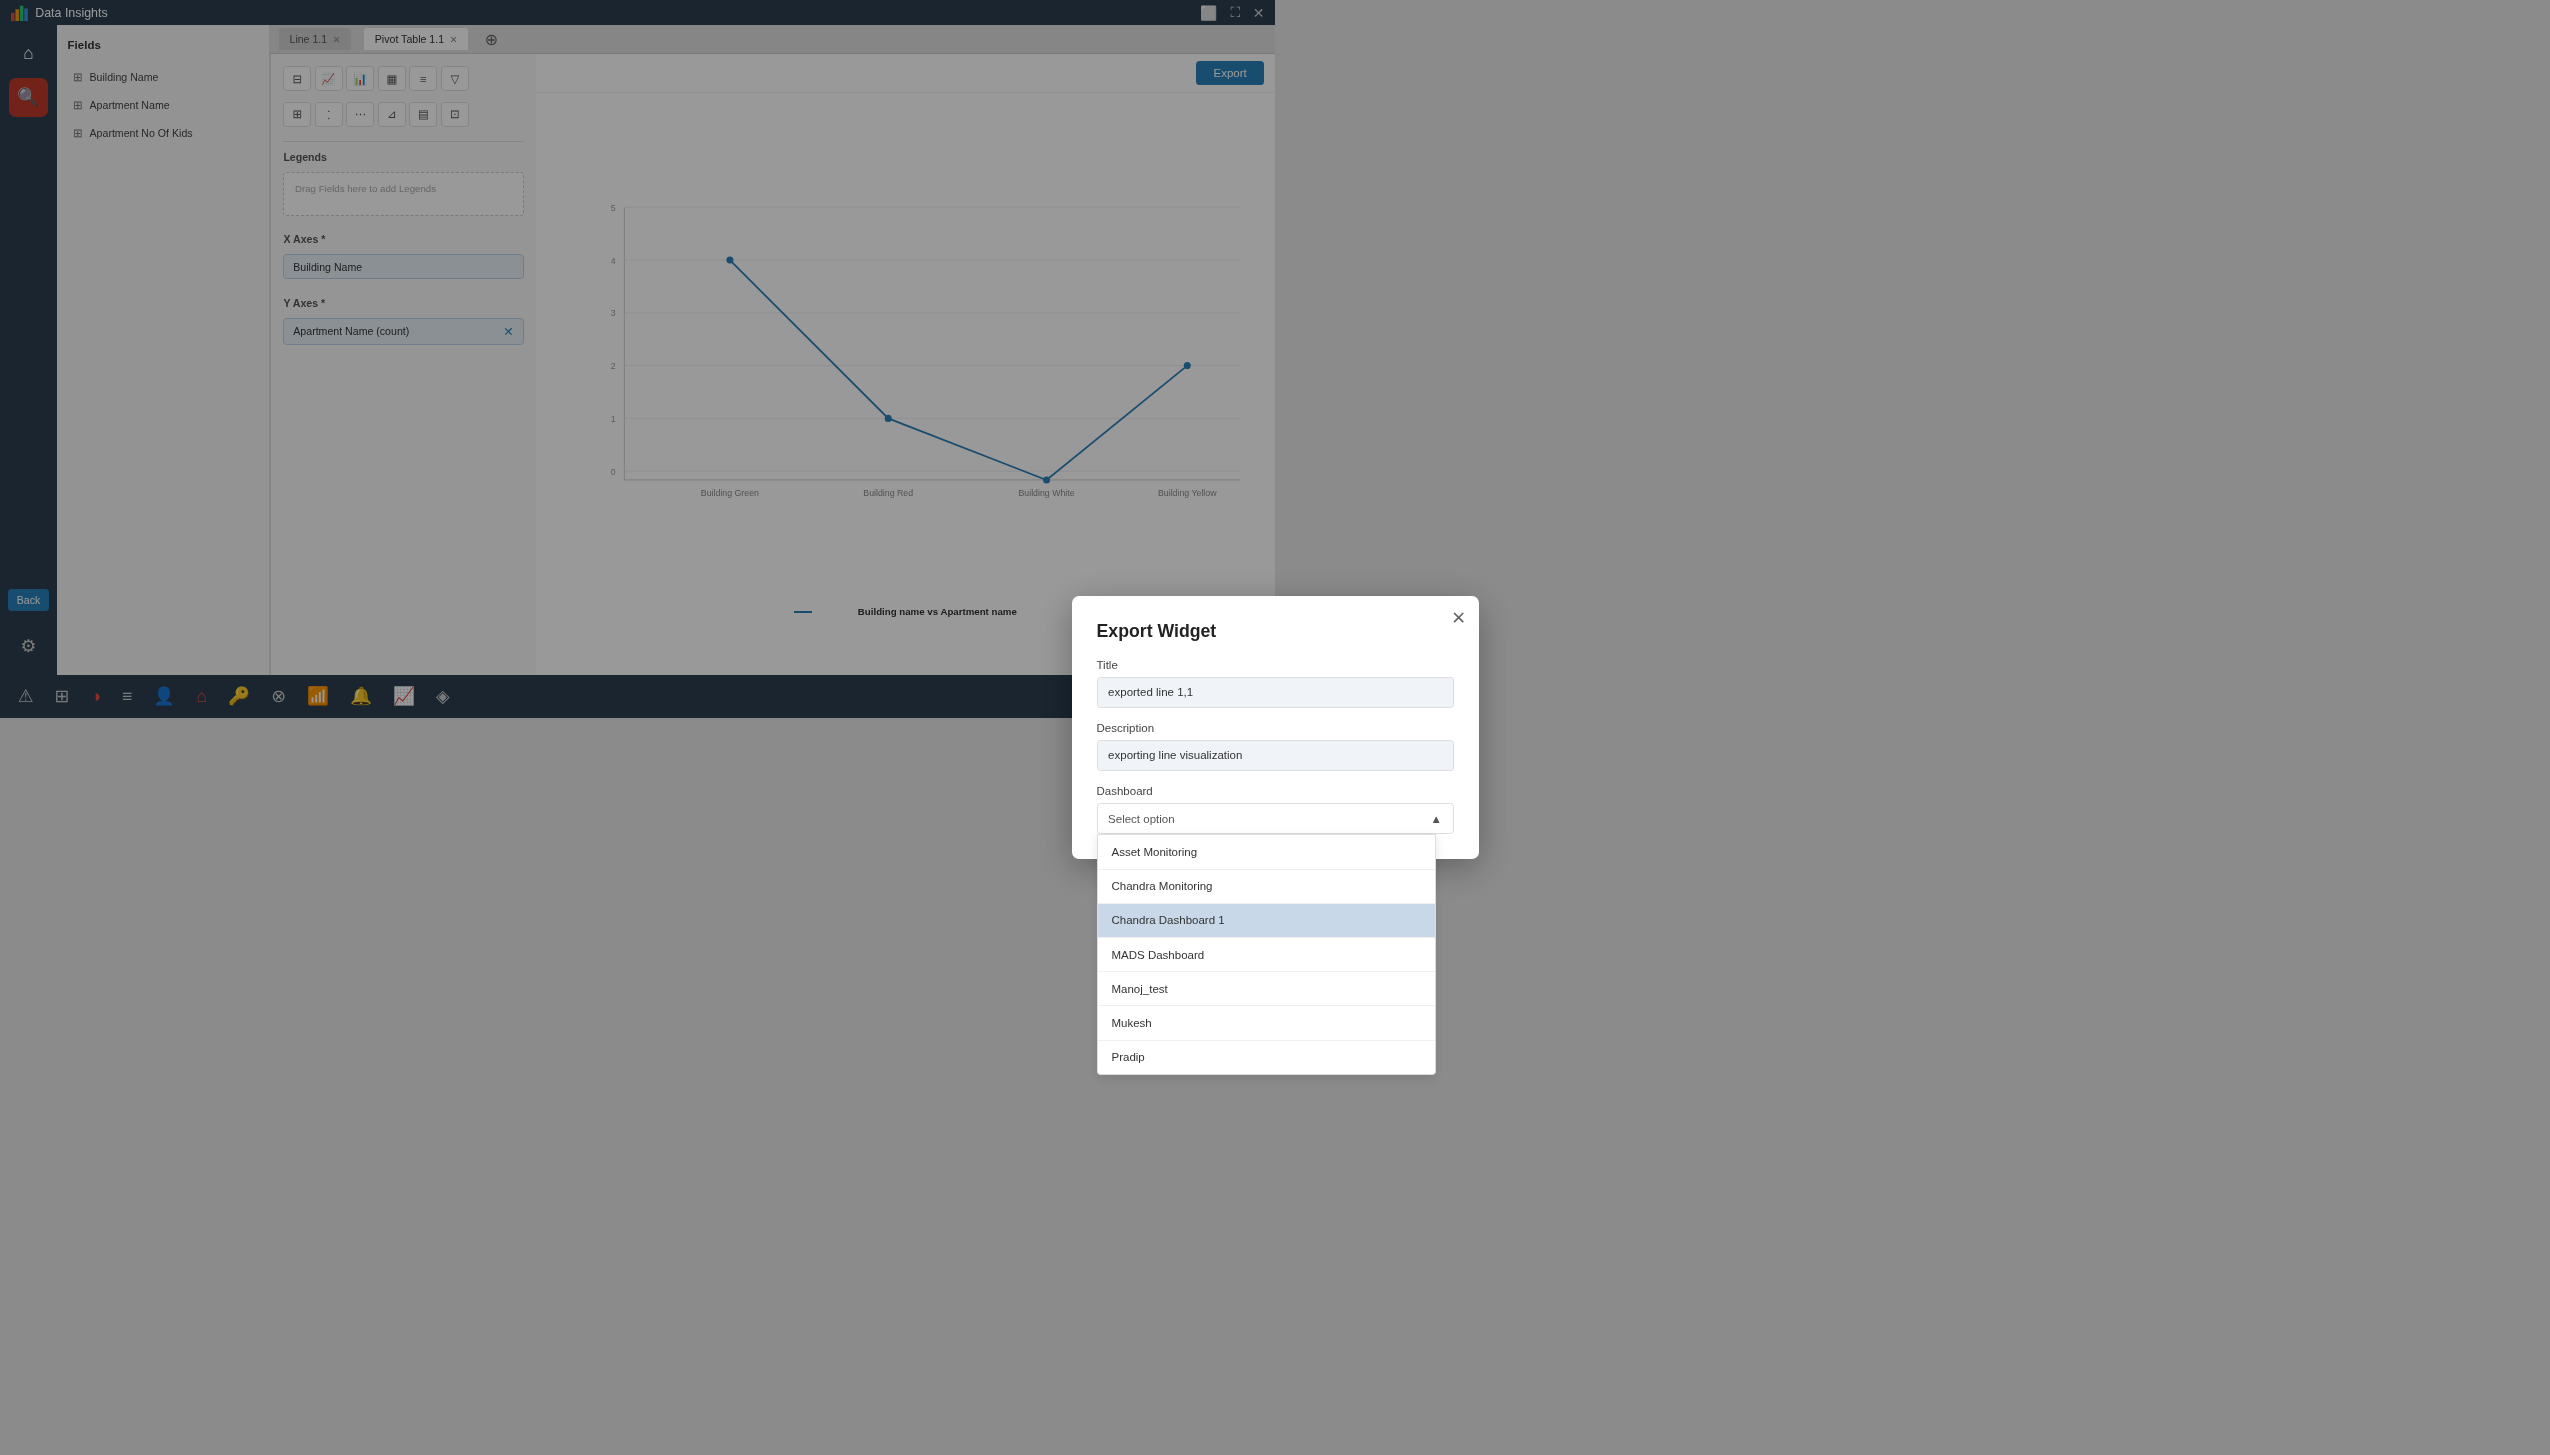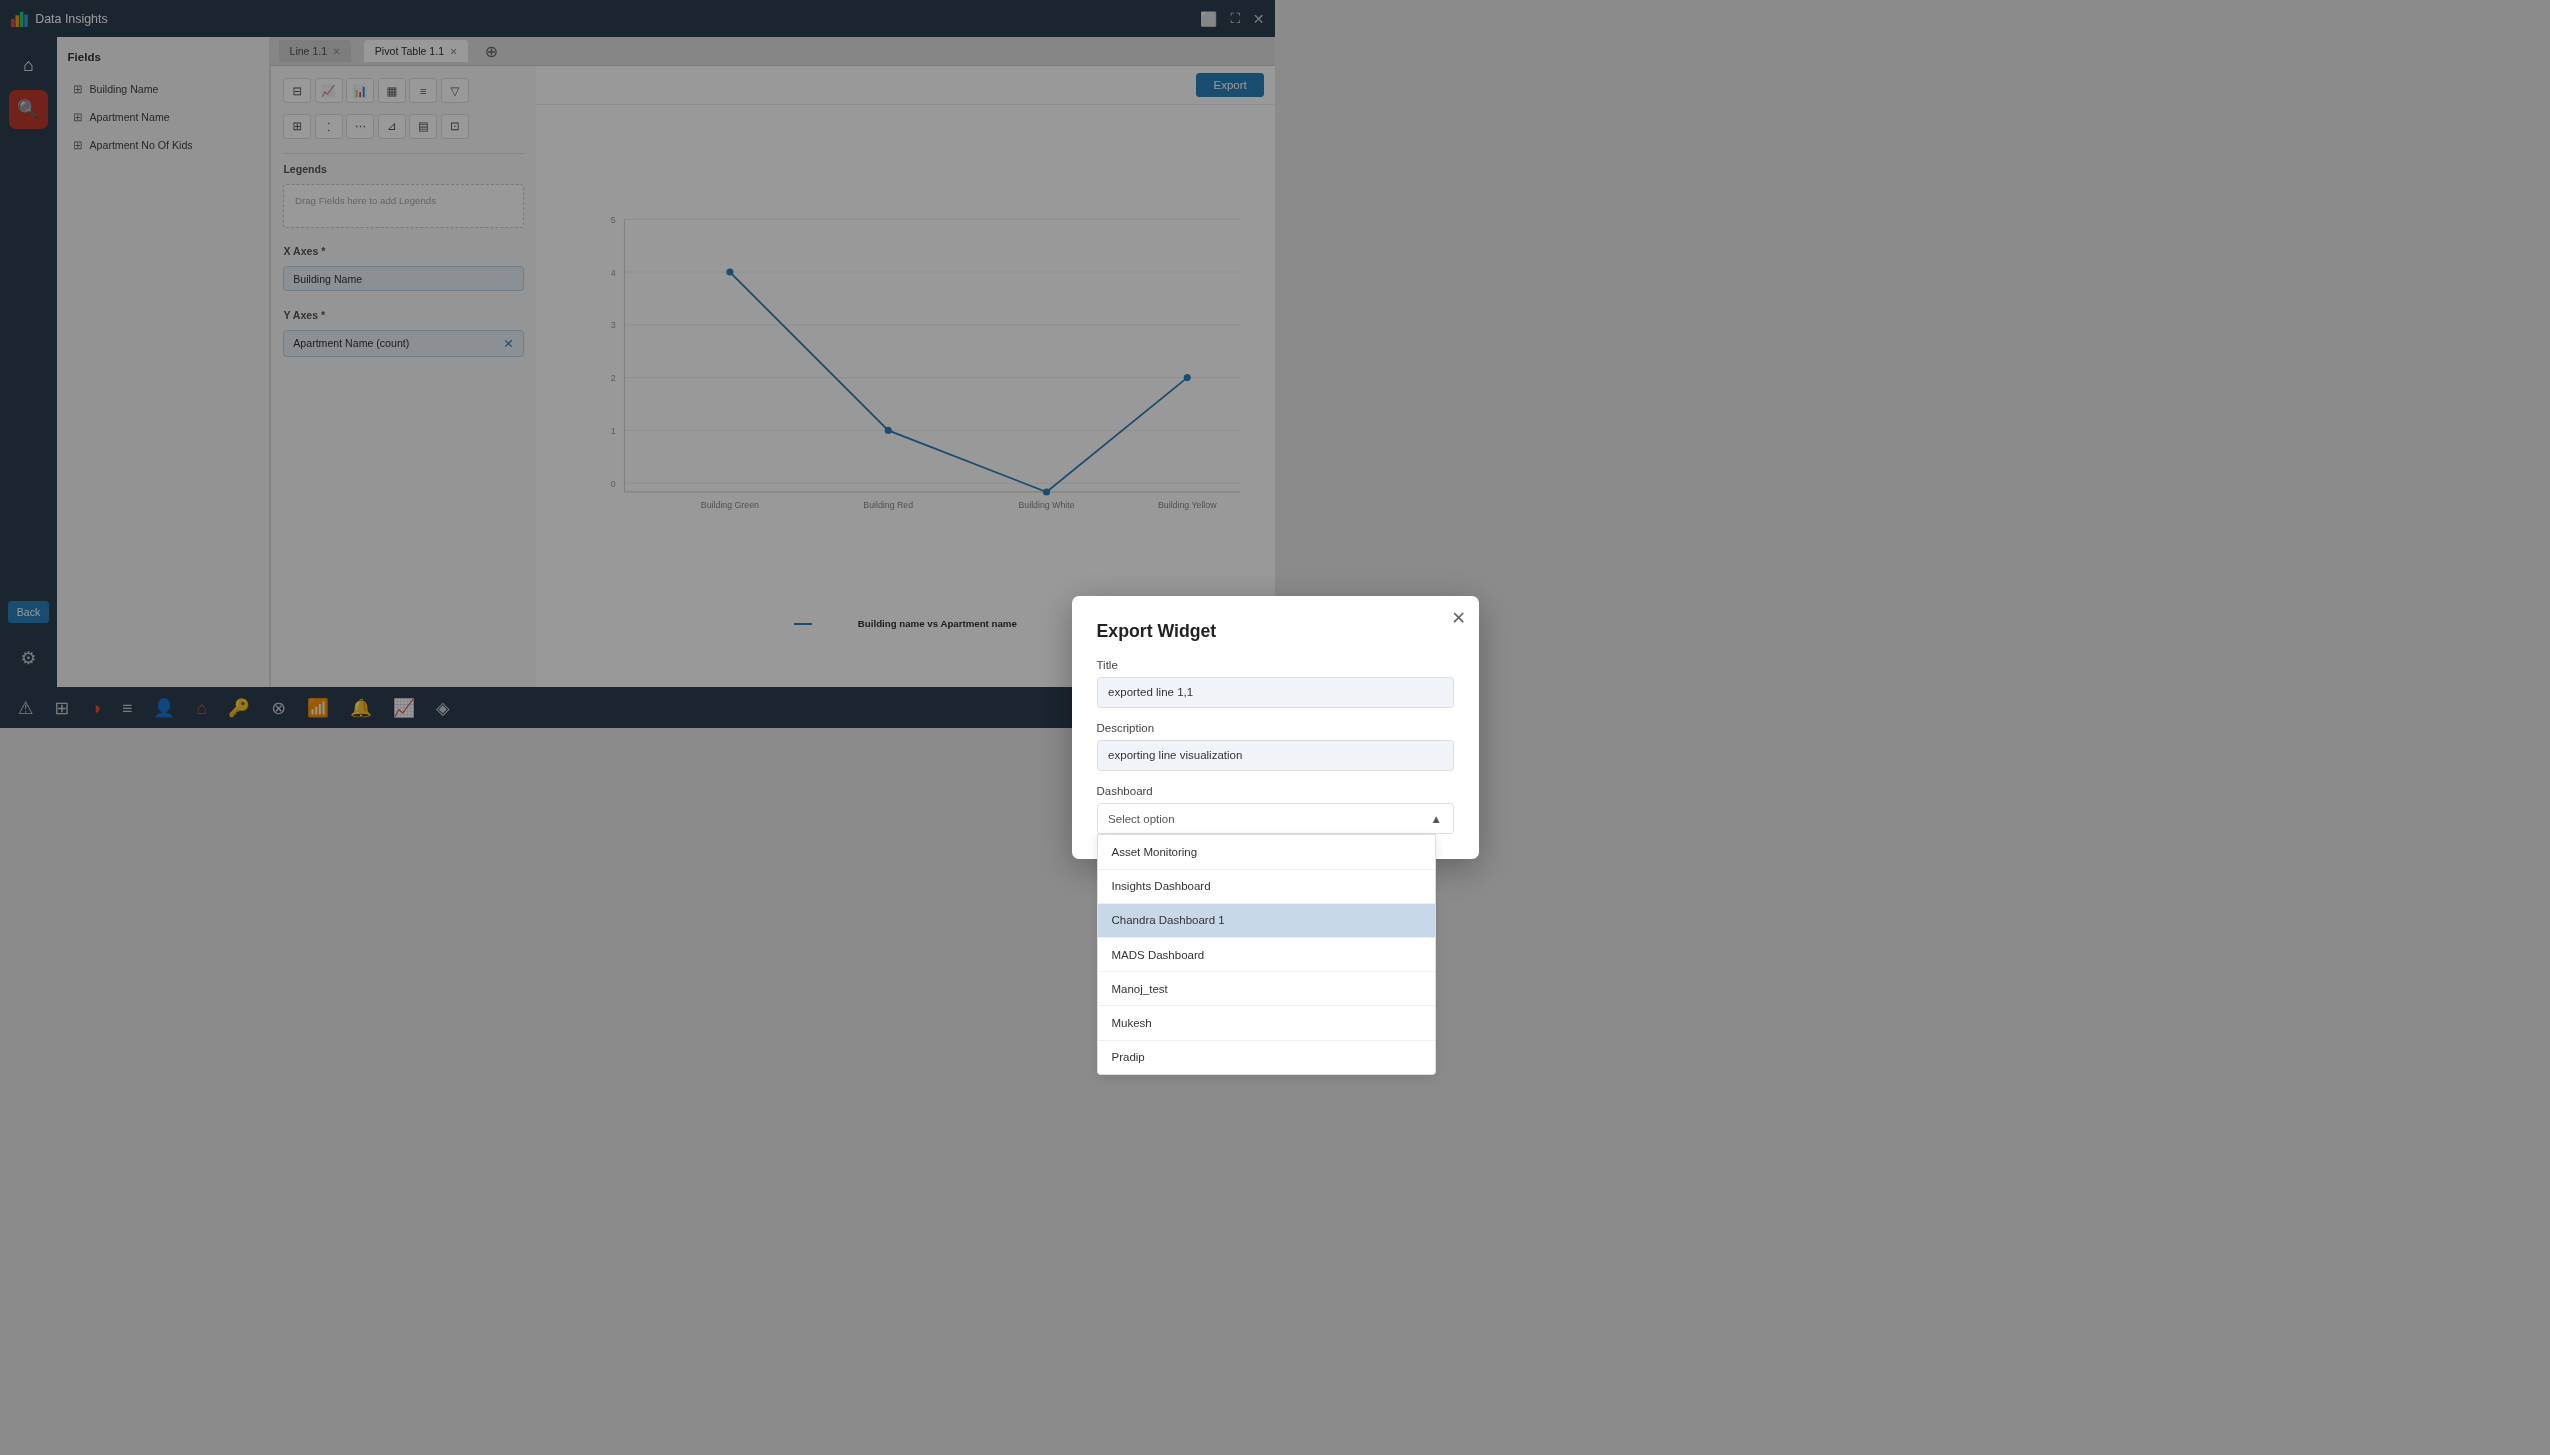--- a/index.html
+++ b/index.html
@@ -1,21 +1,21 @@
 <!DOCTYPE html>
 <html style="font-size:14px"><head>
   <meta charset="utf-8">
   <style>
     * { box-sizing: border-box; margin: 0; padding: 0; }
     body { font-family: 'Segoe UI', Arial, sans-serif; background: #e8e8e8; width: 1275px; height: 728px; overflow: hidden; position: relative; }
 
     
     .topbar {
       background: #2c3e50;
-      height: 37px;
+      height: 25px;
       display: flex;
       align-items: center;
       justify-content: space-between;
       padding: 0 10.6px;
       color: white;
     }
     .topbar-left { display: flex; align-items: center; gap: 7px; }
     .topbar-logo { width: 17.7px; height: 17.7px; }
     .topbar-title { font-size: 12.4px; font-weight: 500; }
     .topbar-right { display: flex; align-items: center; gap: 12.4px; }
@@ -297,21 +297,21 @@
 
     <div class="modal-label">Dashboard</div>
 
     <div class="dropdown-container">
       <div class="dropdown-trigger">
         <span>Select option</span>
         <span>▲</span>
       </div>
       <div class="dropdown-list">
         <div class="dropdown-item">Asset Monitoring</div>
-        <div class="dropdown-item">Insights Dashboard</div>
+        <div class="dropdown-item">Chandra Monitoring</div>
         <div class="dropdown-item selected">Chandra Dashboard 1</div>
         <div class="dropdown-item">MADS Dashboard</div>
         <div class="dropdown-item">Manoj_test</div>
         <div class="dropdown-item">Mukesh</div>
         <div class="dropdown-item">Pradip</div>
 
       </div>
     </div>
   </div>
 </div>

